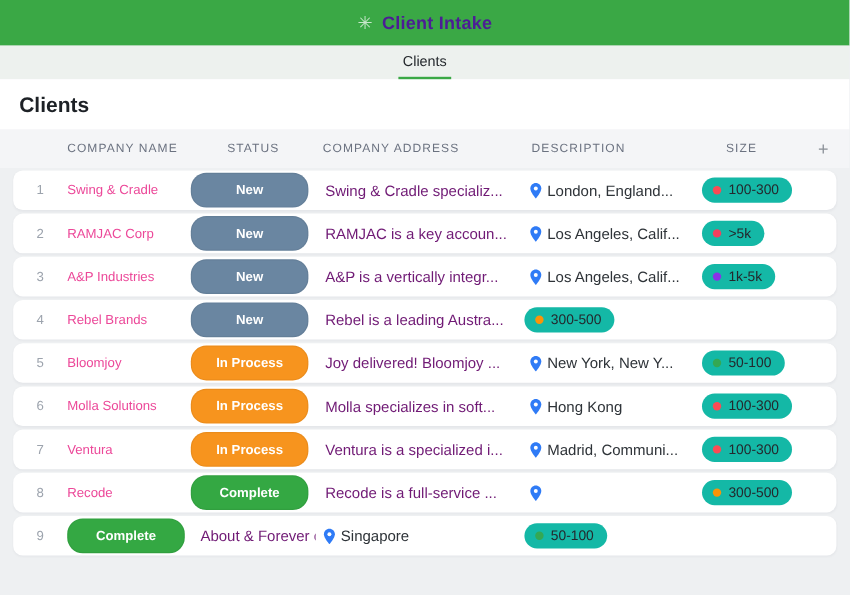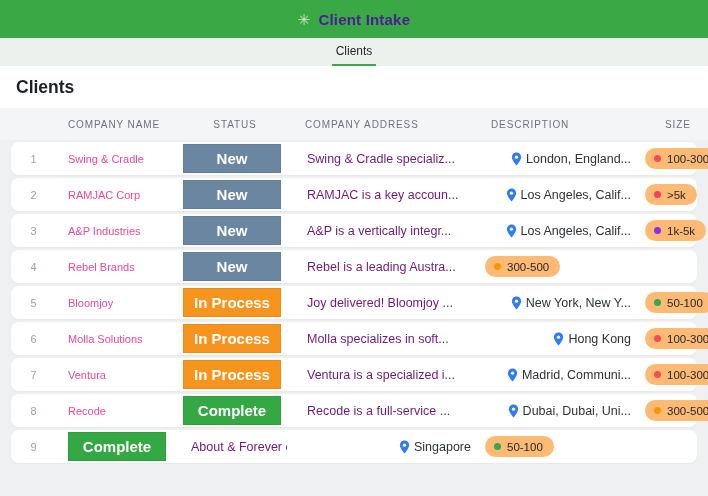--- a/index.html
+++ b/index.html
@@ -61,21 +61,20 @@
     font-size: 17.5px;
     font-weight: 700;
     color: #1d2126;
   }
 
   
   .grid-cols {
     display: grid;
     grid-template-columns: 45px 103px 104px 172px 148px 92px 1fr;
     align-items: center;
-    gap: 12px;
   }
   .col-header-band {
     height: 32px;
     background: #f4f5f7;
     padding: 0 11px;
   }
   .col-label {
     font-size: 10px;
     letter-spacing: 0.9px;
     color: #6b7280;
@@ -113,54 +112,53 @@
   .company-cell {
     font-size: 11px;
     color: #ec4899;
     white-space: nowrap;
     overflow: hidden;
   }
   .status-cell { display: flex; }
   .status-badge {
     width: 98px;
     height: 29px;
-    border-radius: 0;
+    border-radius: 13px;
     display: flex;
     align-items: center;
     justify-content: center;
     color: #ffffff;
-    font-size: 15px;
+    font-size: 11px;
     font-weight: 700;
     box-shadow: inset 0 0 0 1px rgba(0,0,0,0.05);
   }
   .desc-cell {
     padding-left: 8px;
     font-size: 12.5px;
     color: #701a75;
     white-space: nowrap;
     overflow: hidden;
   }
   .addr-cell {
     padding-left: 6px;
     display: flex;
     align-items: center;
     gap: 4px;
     font-size: 12.5px;
     color: #2e3338;
     white-space: nowrap;
     overflow: hidden;
-    justify-content: flex-end;
   }
   .addr-cell svg { flex: 0 0 auto; }
   .size-cell { display: flex; }
   .size-pill {
     display: inline-flex;
     align-items: center;
     gap: 6px;
-    background: #fdba74;
+    background: #14b8a6;
     border-radius: 11px;
     height: 21px;
     padding: 0 11px 0 9px;
     margin-left: 2px;
     font-size: 11.5px;
     color: #24282d;
     white-space: nowrap;
   }
   .size-dot {
     width: 7px;
@@ -355,21 +353,20 @@
     <div class="company-cell">Recode</div>
     <div class="status-cell">
       <div class="status-badge" style="background: rgb(52, 168, 67);">Complete</div>
     </div>
     <div class="desc-cell">Recode is a full-service ...</div>
     <div class="addr-cell">
       <svg width="11" height="14" viewBox="0 0 24 30">
         <path d="M12 1C6.5 1 2 5.5 2 11c0 7.2 10 18 10 18s10-10.8 10-18C22 5.5 17.5 1 12 1z" fill="#2f7bf6"></path>
         <circle cx="12" cy="11" r="3.6" fill="#ffffff"></circle>
       </svg>
-      <span>Dubai, Dubai, Uni...</span>
     </div>
     <div class="size-cell">
       <span class="size-pill">
         <span class="size-dot" style="background: rgb(251, 148, 8);"></span>
         <span>300-500</span>
       </span>
     </div>
     <div></div>
   </div>
 

